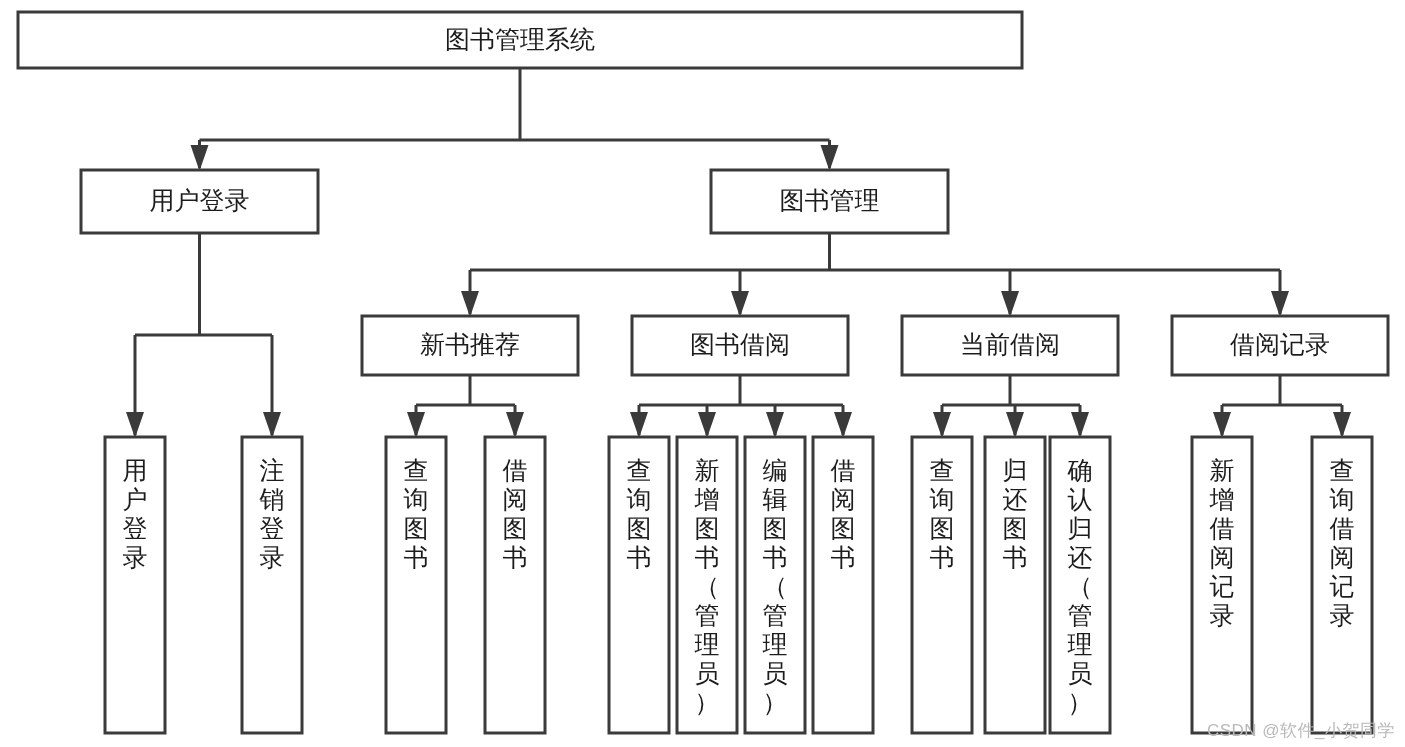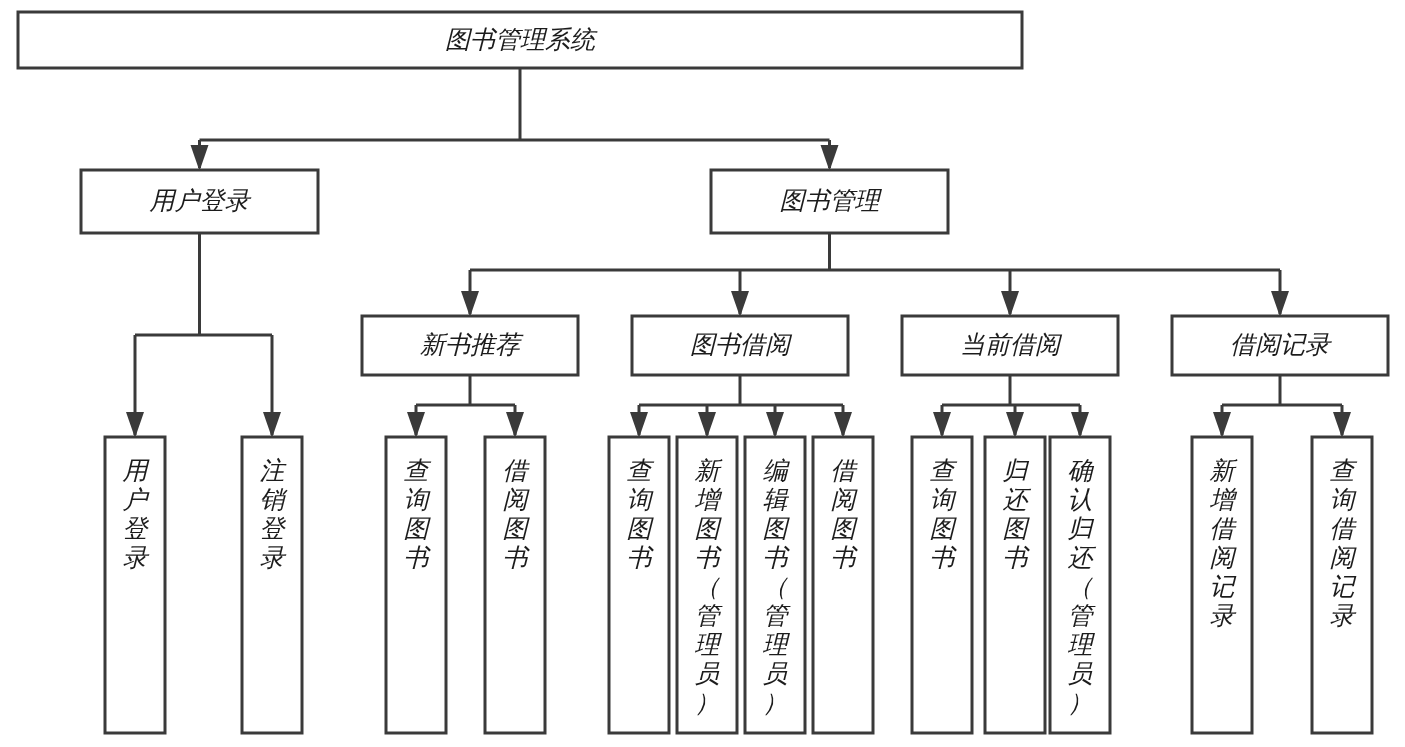--- a/index.html
+++ b/index.html
@@ -1,17 +1,17 @@
 <!DOCTYPE html>
 <html><head>
 <meta charset="utf-8">
 <style>
   html,body{margin:0;padding:0;background:#ffffff;}
   body{font-family:"Liberation Sans","DejaVu Sans",sans-serif;}
-  #stage{position:relative;width:1405px;height:747px;background:#ffffff;overflow:hidden;font-style:italic;}
+  #stage{position:relative;width:1405px;height:747px;background:#ffffff;overflow:hidden;}
   svg#diagram{position:absolute;left:0;top:0;width:1405px;height:747px;}
   .node-rect{fill:#ffffff;stroke:#3a3a3a;stroke-width:3;}
   .conn{stroke:#3a3a3a;stroke-width:3;fill:none;stroke-linecap:butt;}
   .arrowhead{fill:#3a3a3a;stroke:none;}
   .node-label{fill:#1c1c1c;font-family:"Liberation Sans","DejaVu Sans",sans-serif;font-size:25px;text-anchor:middle;dominant-baseline:middle;}
   .node-label-v{fill:#1c1c1c;font-family:"Liberation Sans","DejaVu Sans",sans-serif;font-size:25px;text-anchor:middle;}
   .watermark{position:absolute;right:10px;bottom:5px;color:#b9b9b9;font-size:17px;
              font-family:"Liberation Sans","DejaVu Sans",sans-serif;white-space:nowrap;letter-spacing:.5px;}
 </style>
 </head>
@@ -149,13 +149,14 @@
         <g>
           <rect x="1192" y="437" width="60" height="296" class="node-rect"></rect>
           <text x="1222" class="node-label-v"><tspan x="1222" y="479">新</tspan><tspan x="1222" y="508">增</tspan><tspan x="1222" y="537">借</tspan><tspan x="1222" y="566">阅</tspan><tspan x="1222" y="595">记</tspan><tspan x="1222" y="624">录</tspan></text>
         </g>
         <g>
           <rect x="1312" y="437" width="60" height="296" class="node-rect"></rect>
           <text x="1342" class="node-label-v"><tspan x="1342" y="479">查</tspan><tspan x="1342" y="508">询</tspan><tspan x="1342" y="537">借</tspan><tspan x="1342" y="566">阅</tspan><tspan x="1342" y="595">记</tspan><tspan x="1342" y="624">录</tspan></text>
         </g>
       </g>
   </svg>
+  <div class="watermark">CSDN @软件_小贺同学</div>
 </div>
 
 </body></html>

